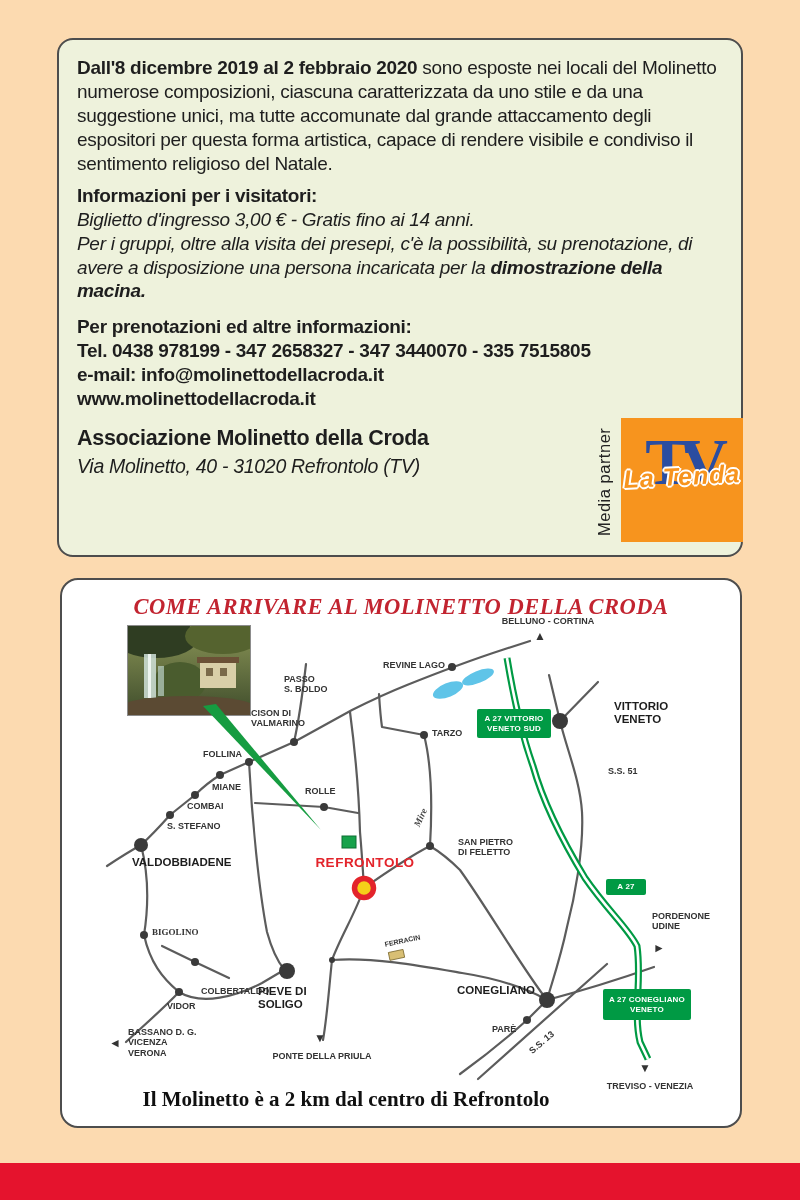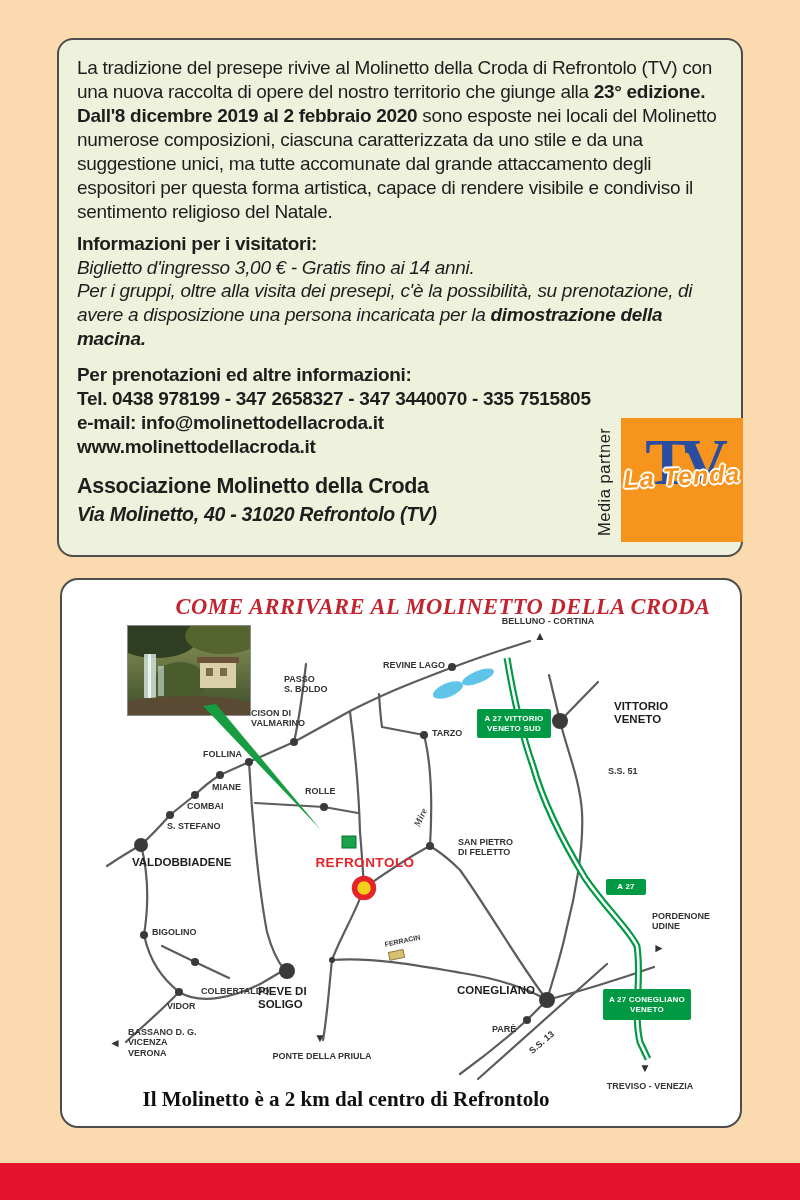--- a/index.html
+++ b/index.html
@@ -9,21 +9,21 @@
   
   .info-box{position:absolute;left:57px;top:38px;width:686px;height:519px;
     background:#eef2dc;border:2px solid #4d4d4d;border-radius:16px;
     box-sizing:border-box;padding:16px 18px 0 18px;}
   .info-box p{margin:0;font-size:19px;line-height:1.26;color:#1e1e1e;letter-spacing:-0.3px;}
   .red-head{color:#e41f38;font-weight:bold;margin-top:8px !important;}
   .red-head.gap{margin-top:12px !important;}
   .ital{font-style:italic;}
   .bold-line{font-weight:bold;}
   .assoc-name{font-weight:bold;font-size:21.5px !important;margin-top:14px !important;}
-  .assoc-addr{font-weight:bold;font-style:italic;font-size:19.5px !important;margin-top:2px !important;}
+  .assoc-addr{font-weight:normal;font-style:italic;font-size:19.5px !important;margin-top:2px !important;}
 
   
   .media-partner{position:absolute;left:536px;top:378px;width:150px;height:128px;}
   .mp-label{position:absolute;left:0;top:2px;height:124px;width:22px;
     writing-mode:vertical-rl;transform:rotate(180deg);
     font-size:16.5px;color:#222;text-align:center;letter-spacing:0.5px;}
   .mp-logo{position:absolute;left:26px;top:0;width:122px;height:124px;background:#f7941e;}
   .mp-tv{position:absolute;left:0;top:6px;width:100%;text-align:center;
     font-size:66px;font-weight:bold;color:#2a4da0;letter-spacing:-9px;
     font-family:Liberation Serif, serif;}
@@ -31,21 +31,21 @@
     font-size:25px;font-weight:bold;font-style:italic;color:#f7941e;
     transform:rotate(-3deg);letter-spacing:1px;
     text-shadow:-2px 0 0 #fff,2px 0 0 #fff,0 -2px 0 #fff,0 2px 0 #fff,
                 -1px -1px 0 #fff,1px 1px 0 #fff,-1px 1px 0 #fff,1px -1px 0 #fff;}
 
   
   .map-panel{position:absolute;left:60px;top:578px;width:682px;height:550px;
     background:#fff;border:2px solid #4d4d4d;border-radius:18px;box-sizing:border-box;}
   .map-title{position:absolute;left:0;top:14px;width:100%;text-align:center;
     font-family:"Liberation Serif",serif;font-weight:bold;font-style:italic;
-    font-size:22.5px;color:#c22430;letter-spacing:0.5px;padding-left:42px;}
+    font-size:22.5px;color:#c22430;letter-spacing:0.5px;}
   .map-photo{position:absolute;left:65px;top:45px;width:122px;height:89px;
     border:1px solid #8c8c8c;overflow:hidden;}
   .map-svg{position:absolute;left:0;top:0;width:678px;height:546px;}
   .map-caption{position:absolute;left:0;bottom:14px;width:100%;box-sizing:border-box;
     padding-right:110px;text-align:center;font-family:"Liberation Serif",serif;
     font-weight:bold;font-size:21px;color:#101010;}
 
   
   .ml{position:absolute;font-size:9px;font-weight:bold;color:#333;
       line-height:1.15;white-space:pre-line;transform-origin:left top;}
@@ -61,21 +61,20 @@
   .marrow{position:absolute;font-size:12px;color:#333;line-height:1;}
 
   .footer-bar{position:absolute;left:0;top:1163px;width:800px;height:37px;background:#e5132d;}
 </style>
 </head>
 <body>
 
 <div>
 
   <div class="info-box">
-    <p><span>La tradizione del presepe rivive al Molinetto della Croda di Refrontolo (TV) con una nuova raccolta di opere del nostro territorio che giunge alla </span><b>23° edizione.</b></p>
     <p><b>Dall'8 dicembre 2019 al 2 febbraio 2020</b><span> sono esposte nei locali del Molinetto numerose composizioni, ciascuna caratterizzata da uno stile e da una suggestione unici, ma tutte accomunate dal grande attaccamento degli espositori per questa forma artistica, capace di rendere visibile e condiviso il sentimento religioso del Natale.</span></p>
 
     <p class="red-head">Informazioni per i visitatori:</p>
     <p class="ital">Biglietto d'ingresso 3,00 € - Gratis fino ai 14 anni.</p>
     <p class="ital"><span>Per i gruppi, oltre alla visita dei presepi, c'è la possibilità, su prenotazione, di avere a disposizione una persona incaricata per la </span><b>dimostrazione della macina.</b></p>
 
     <p class="red-head gap">Per prenotazioni ed altre informazioni:</p>
     <p class="bold-line" style="font-size:19px">Tel. 0438 978199 - 347 2658327 - 347 3440070 - 335 7515805</p>
     <p class="bold-line">e-mail: info@molinettodellacroda.it</p>
     <p class="bold-line">www.molinettodellacroda.it</p>
@@ -179,21 +178,21 @@
         <div class="ml t l" style="left: 546px; top: 186px;">S.S. 51</div>
         <div class="ml t l" style="left: 590px; top: 331px;">PORDENONE
 UDINE</div>
         <div class="ml big l" style="left: 395px; top: 404px;">CONEGLIANO</div>
         <div class="ml t l" style="left: 430px; top: 444px;">PARÈ</div>
         <div class="ml t l" style="left: 465px; top: 468px; transform: rotate(-40deg);">S.S. 13</div>
         <div class="ml t c" style="left: 588px; top: 501px; transform: translateX(-50%);">TREVISO - VENEZIA</div>
         <div class="ml big l" style="left: 196px; top: 405px;">PIEVE DI
 SOLIGO</div>
         <div class="ml t c" style="left: 260px; top: 471px; transform: translateX(-50%);">PONTE DELLA PRIULA</div>
-        <div class="ml t l" style="left: 90px; top: 347px;">BIGOLINO</div>
+        <div class="ml t l" style="left: 90px; top: 347px; font-family: Liberation Serif, serif;">BIGOLINO</div>
         <div class="ml t l" style="left: 139px; top: 374px; margin-top: 32px;">COLBERTALDO</div>
         <div class="ml t l" style="left: 105px; top: 421px;">VIDOR</div>
         <div class="ml t l" style="left: 66px; top: 447px;">BASSANO D. G.
 VICENZA
 VERONA</div>
         <div class="ml road" style="left: 350px; top: 244px; transform: rotate(-65deg);">Mire</div>
         <div class="ml tiny l" style="left: 322px; top: 361px; transform: rotate(-12deg);">FERRACIN</div>
         <div class="ml sign" style="left: 415px; top: 129px; width: 74px; height: 29px;">A 27 VITTORIO
 VENETO SUD</div>
         <div class="ml sign" style="left: 544px; top: 299px; width: 40px; height: 16px;">A 27</div>

